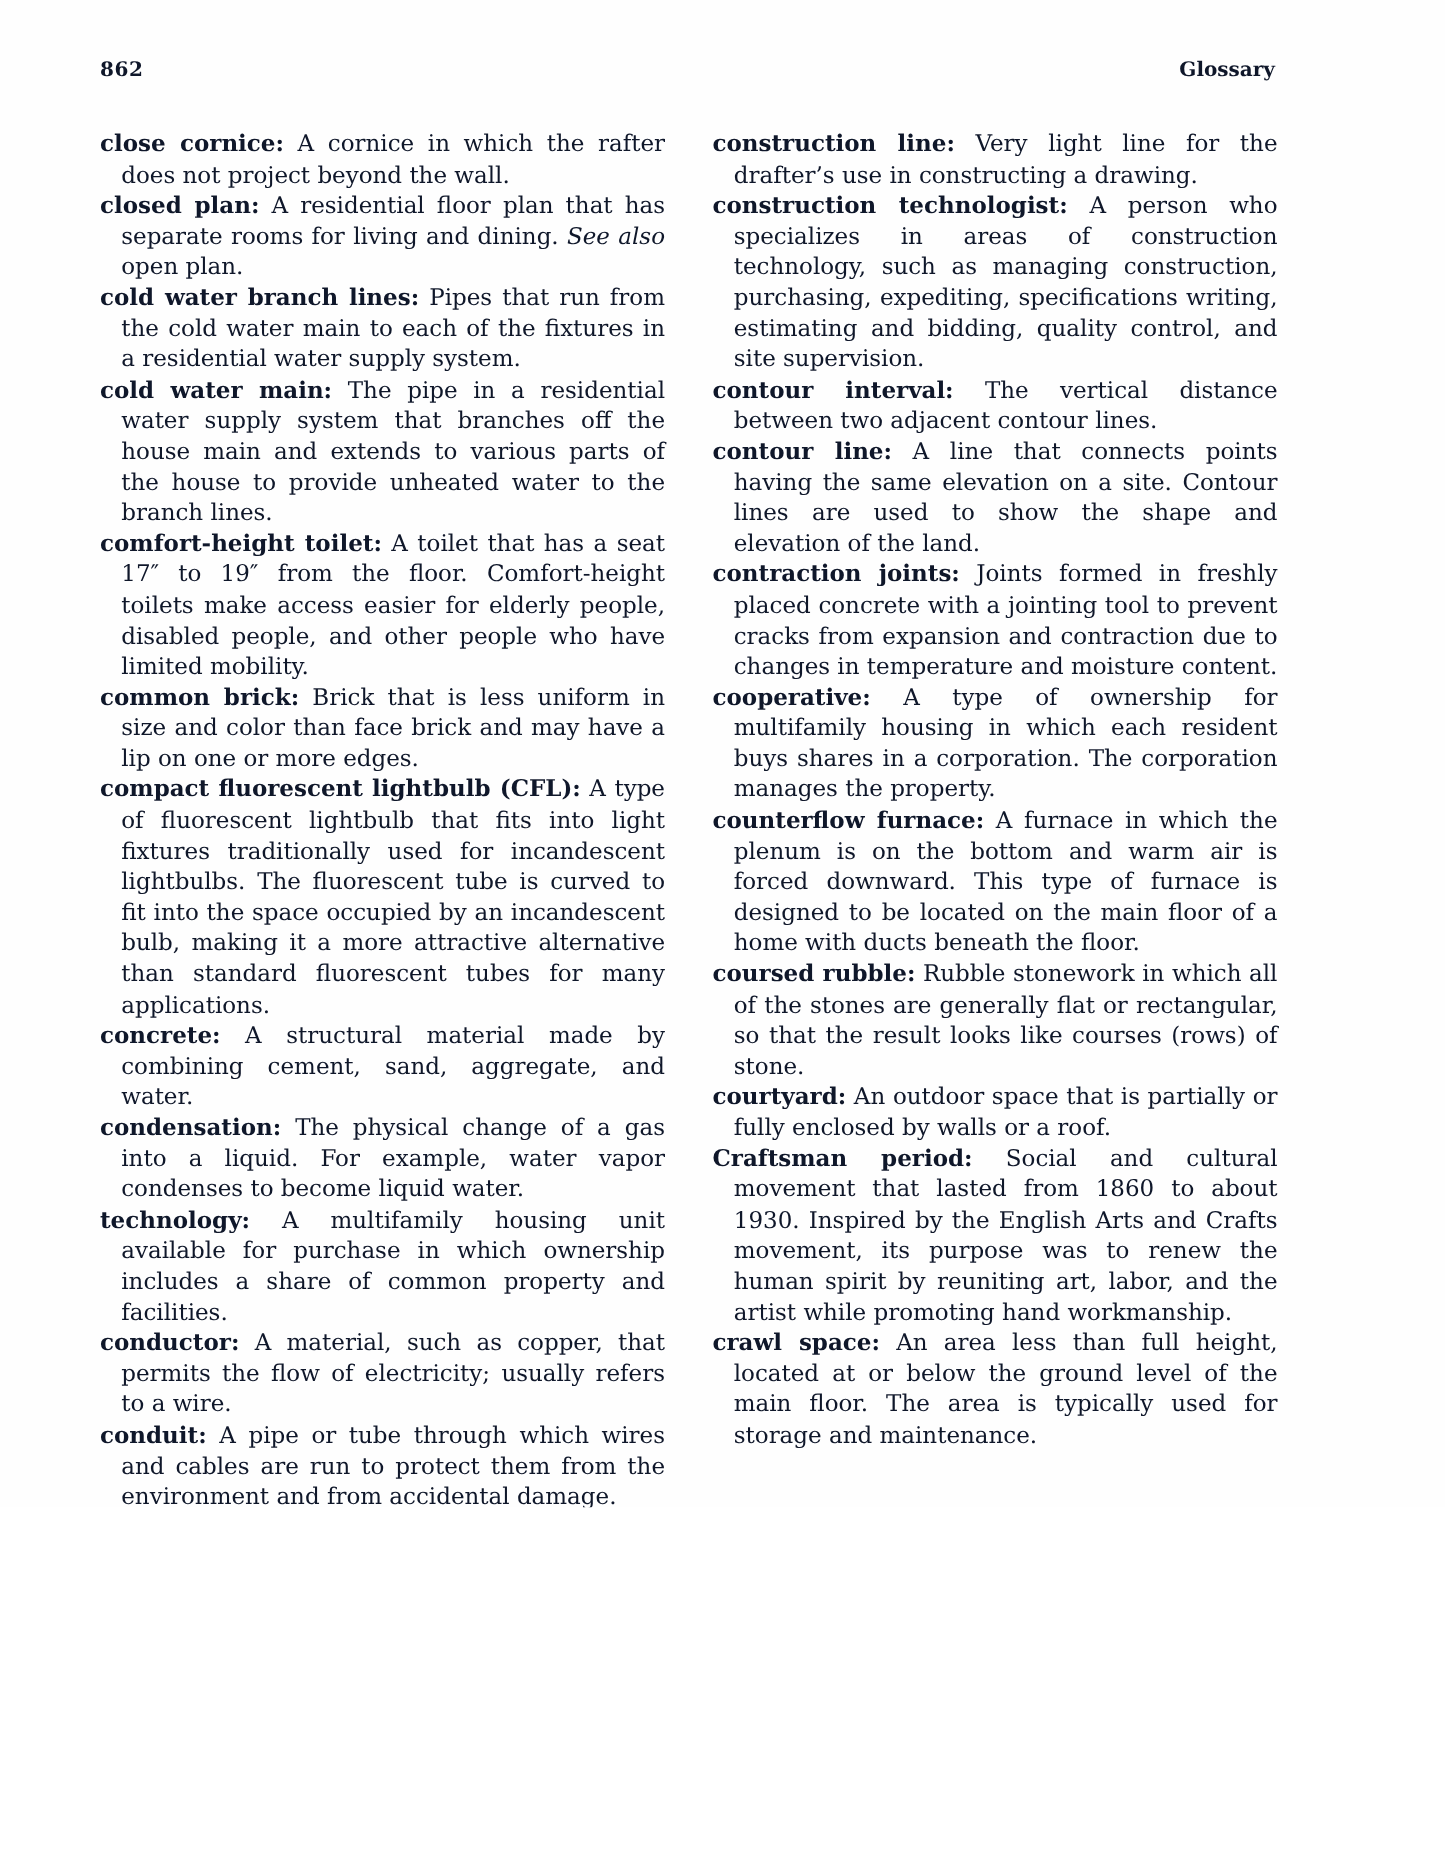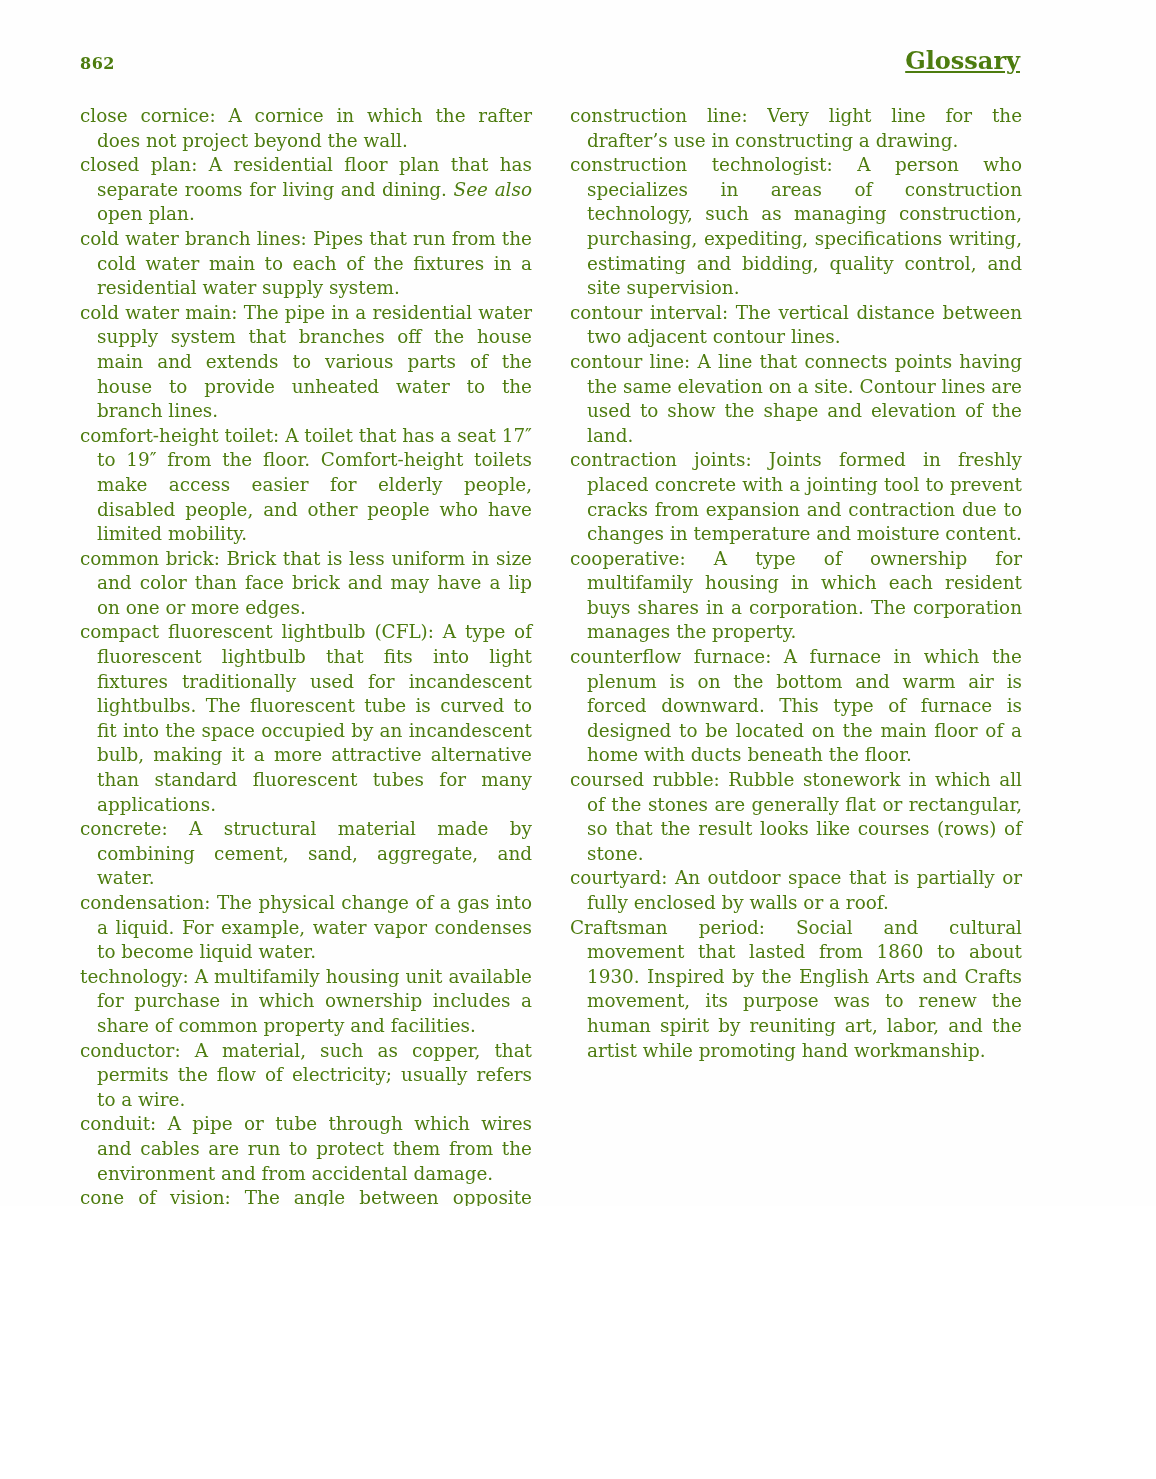--- a/index.html
+++ b/index.html
@@ -6,41 +6,40 @@
     margin: 0;
     padding: 0;
     background: #ffffff;
   }
   .page {
     position: relative;
     width: 1156px;
     height: 1206px;
     background: #fefefe;
     font-family: "DejaVu Serif", "Liberation Serif", serif;
-    color: #4d7c0f;
+    color: #0f172a;
     overflow: hidden;
   }
   .running-head {
     position: absolute;
     top: 46px;
     left: 80px;
     right: 136px;
     display: flex;
     justify-content: space-between;
     align-items: baseline;
   }
   .page-number {
     font-weight: bold;
     font-size: 16px;
     letter-spacing: 0.5px;
   }
   .header-title {
     font-weight: bold;
-    font-size: 24px;
-    text-decoration: underline;
+    font-size: 16px;
   }
   .columns {
     position: absolute;
     top: 104px;
     left: 80px;
     width: 942px;
     display: flex;
     gap: 38px;
   }
   .col {
@@ -49,21 +48,21 @@
   .entry {
     margin: 0;
     padding-left: 17px;
     text-indent: -17px;
     font-size: 18.4px;
     line-height: 24.6px;
     text-align: justify;
     hyphens: none;
   }
   .entry .term {
-    font-weight: normal;
+    font-weight: bold;
     margin-top: 37px;
   }
   .entry i {
     font-style: italic;
   }
 </style>
 </head>
 <body>
 
 <div class="page">
@@ -91,15 +90,16 @@
         <p class="entry"><span class="term">construction line:</span> Very light line for the drafter’s use in constructing a drawing.</p>
         <p class="entry"><span class="term">construction technologist:</span> A person who specializes in areas of construction technology, such as managing construction, purchasing, expediting, specifications writing, estimating and bidding, quality control, and site supervision.</p>
         <p class="entry"><span class="term">contour interval:</span> The vertical distance between two adjacent contour lines.</p>
         <p class="entry"><span class="term">contour line:</span> A line that connects points having the same elevation on a site. Contour lines are used to show the shape and elevation of the land.</p>
         <p class="entry"><span class="term">contraction joints:</span> Joints formed in freshly placed concrete with a jointing tool to prevent cracks from expansion and contraction due to changes in temperature and moisture content.</p>
         <p class="entry"><span class="term">cooperative:</span> A type of ownership for multifamily housing in which each resident buys shares in a corporation. The corporation manages the property.</p>
         <p class="entry"><span class="term">counterflow furnace:</span> A furnace in which the plenum is on the bottom and warm air is forced downward. This type of furnace is designed to be located on the main floor of a home with ducts beneath the floor.</p>
         <p class="entry"><span class="term">coursed rubble:</span> Rubble stonework in which all of the stones are generally flat or rectangular, so that the result looks like courses (rows) of stone.</p>
         <p class="entry"><span class="term">courtyard:</span> An outdoor space that is partially or fully enclosed by walls or a roof.</p>
         <p class="entry"><span class="term">Craftsman period:</span> Social and cultural movement that lasted from 1860 to about 1930. Inspired by the English Arts and Crafts movement, its purpose was to renew the human spirit by reuniting art, labor, and the artist while promoting hand workmanship.</p>
+        <p class="entry"><span class="term">crawl space:</span> An area less than full height, located at or below the ground level of the main floor. The area is typically used for storage and maintenance.</p>
       </div>
   </div>
 </div>
 
 </body></html>

